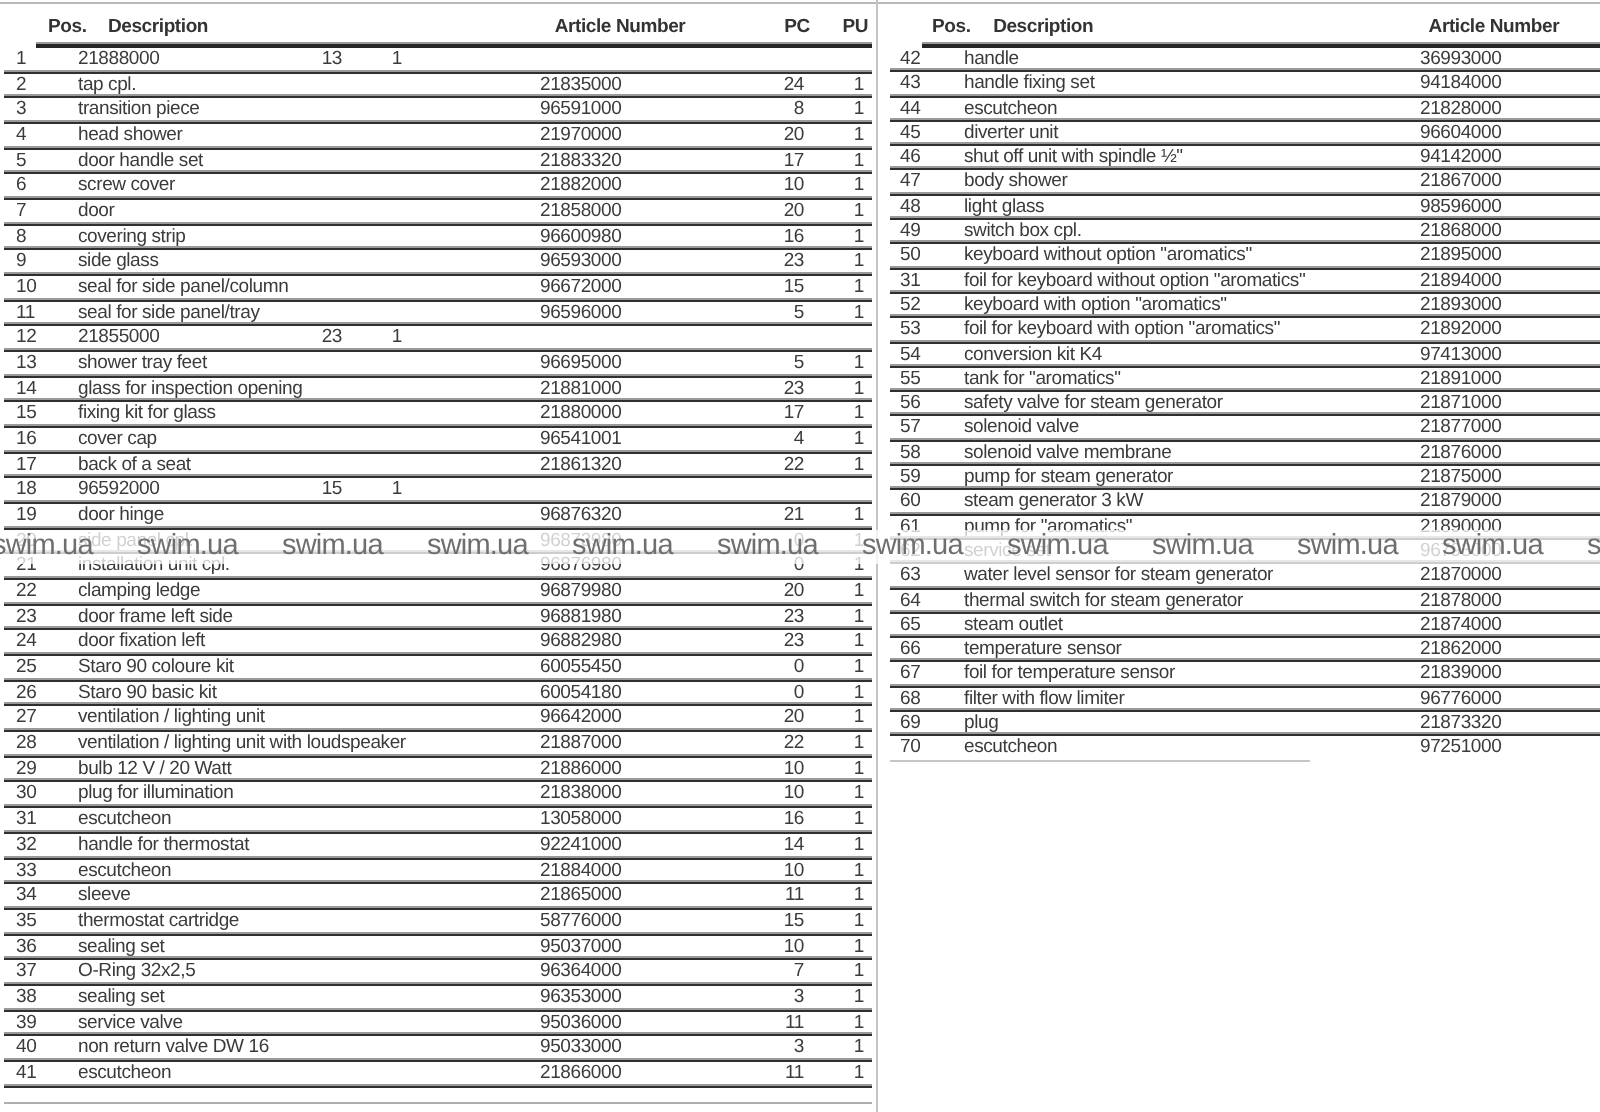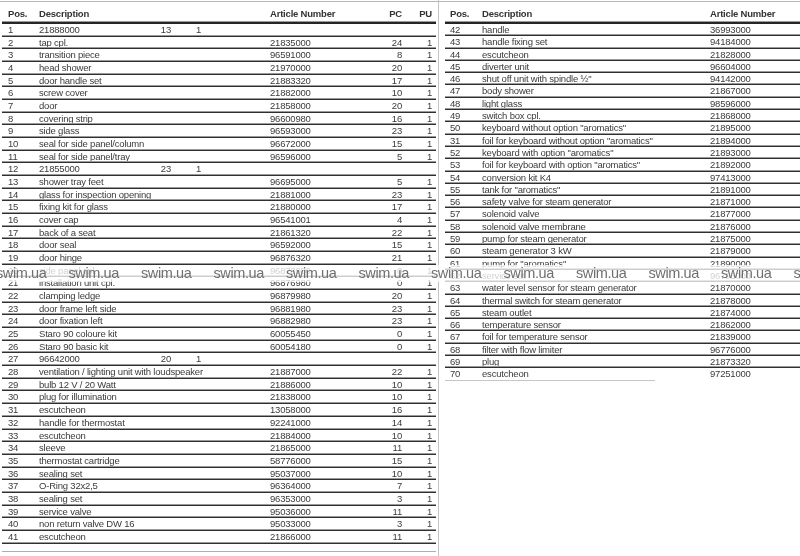--- a/index.html
+++ b/index.html
@@ -5,21 +5,21 @@
   html,body{margin:0;padding:0;}
   body{width:800px;height:556px;background:#ffffff;font-family:"Liberation Sans",sans-serif;}
   .sheet{position:relative;width:800px;height:556px;background:#ffffff;overflow:hidden;
          color:#3b3b3b;font-size:9.5px;letter-spacing:-0.2px;}
   .sheet::before{content:"";position:absolute;top:1px;left:0;right:0;height:1px;background:#b8b8b8;}
 
   .ptable{position:absolute;top:3px;}
   .t-left{left:2px;width:434px;}
   .t-right{left:445px;width:360px;}
 
-  .hdr{position:relative;display:flex;height:21px;align-items:center;font-weight:bold;color:#333;}
+  .hdr{position:relative;display:flex;height:21px;align-items:center;font-weight:bold;color:#333;margin-left:16px;}
   .hdr::after{content:"";position:absolute;left:0;right:0;bottom:0;height:3px;
               background:linear-gradient(to bottom,#9a9a9a 0 1px,#262626 1px 3px);}
 
   .row{position:relative;display:flex;}
   .t-left .row{height:12.68px;}
   .t-right .row{height:12.30px;}
   .row::after{content:"";position:absolute;left:0;right:0;bottom:0;height:2px;
               background:linear-gradient(to bottom,#9a9a9a 0 1px,#2f2f2f 1px 2px);}
   .t-right .row:last-child::after{height:1px;right:150px;background:#c6c6c6;}
 
@@ -169,21 +169,20 @@
       </div>
       <div class="row">
         <span class="cell col-pos">17</span>
         <span class="cell col-description">back of a seat</span>
         <span class="cell col-article">21861320</span>
         <span class="cell col-pc">22</span>
         <span class="cell col-pu">1</span>
       </div>
       <div class="row">
         <span class="cell col-pos">18</span>
-        <span class="cell col-description">door seal</span>
         <span class="cell col-article">96592000</span>
         <span class="cell col-pc">15</span>
         <span class="cell col-pu">1</span>
       </div>
       <div class="row">
         <span class="cell col-pos">19</span>
         <span class="cell col-description">door hinge</span>
         <span class="cell col-article">96876320</span>
         <span class="cell col-pc">21</span>
         <span class="cell col-pu">1</span>
@@ -232,20 +231,21 @@
       </div>
       <div class="row">
         <span class="cell col-pos">26</span>
         <span class="cell col-description">Staro 90 basic kit</span>
         <span class="cell col-article">60054180</span>
         <span class="cell col-pc">0</span>
         <span class="cell col-pu">1</span>
       </div>
       <div class="row">
         <span class="cell col-pos">27</span>
+        <span class="cell col-description">ventilation / lighting unit</span>
         <span class="cell col-article">96642000</span>
         <span class="cell col-pc">20</span>
         <span class="cell col-pu">1</span>
       </div>
       <div class="row">
         <span class="cell col-pos">28</span>
         <span class="cell col-description">ventilation / lighting unit with loudspeaker</span>
         <span class="cell col-article">21887000</span>
         <span class="cell col-pc">22</span>
         <span class="cell col-pu">1</span>

